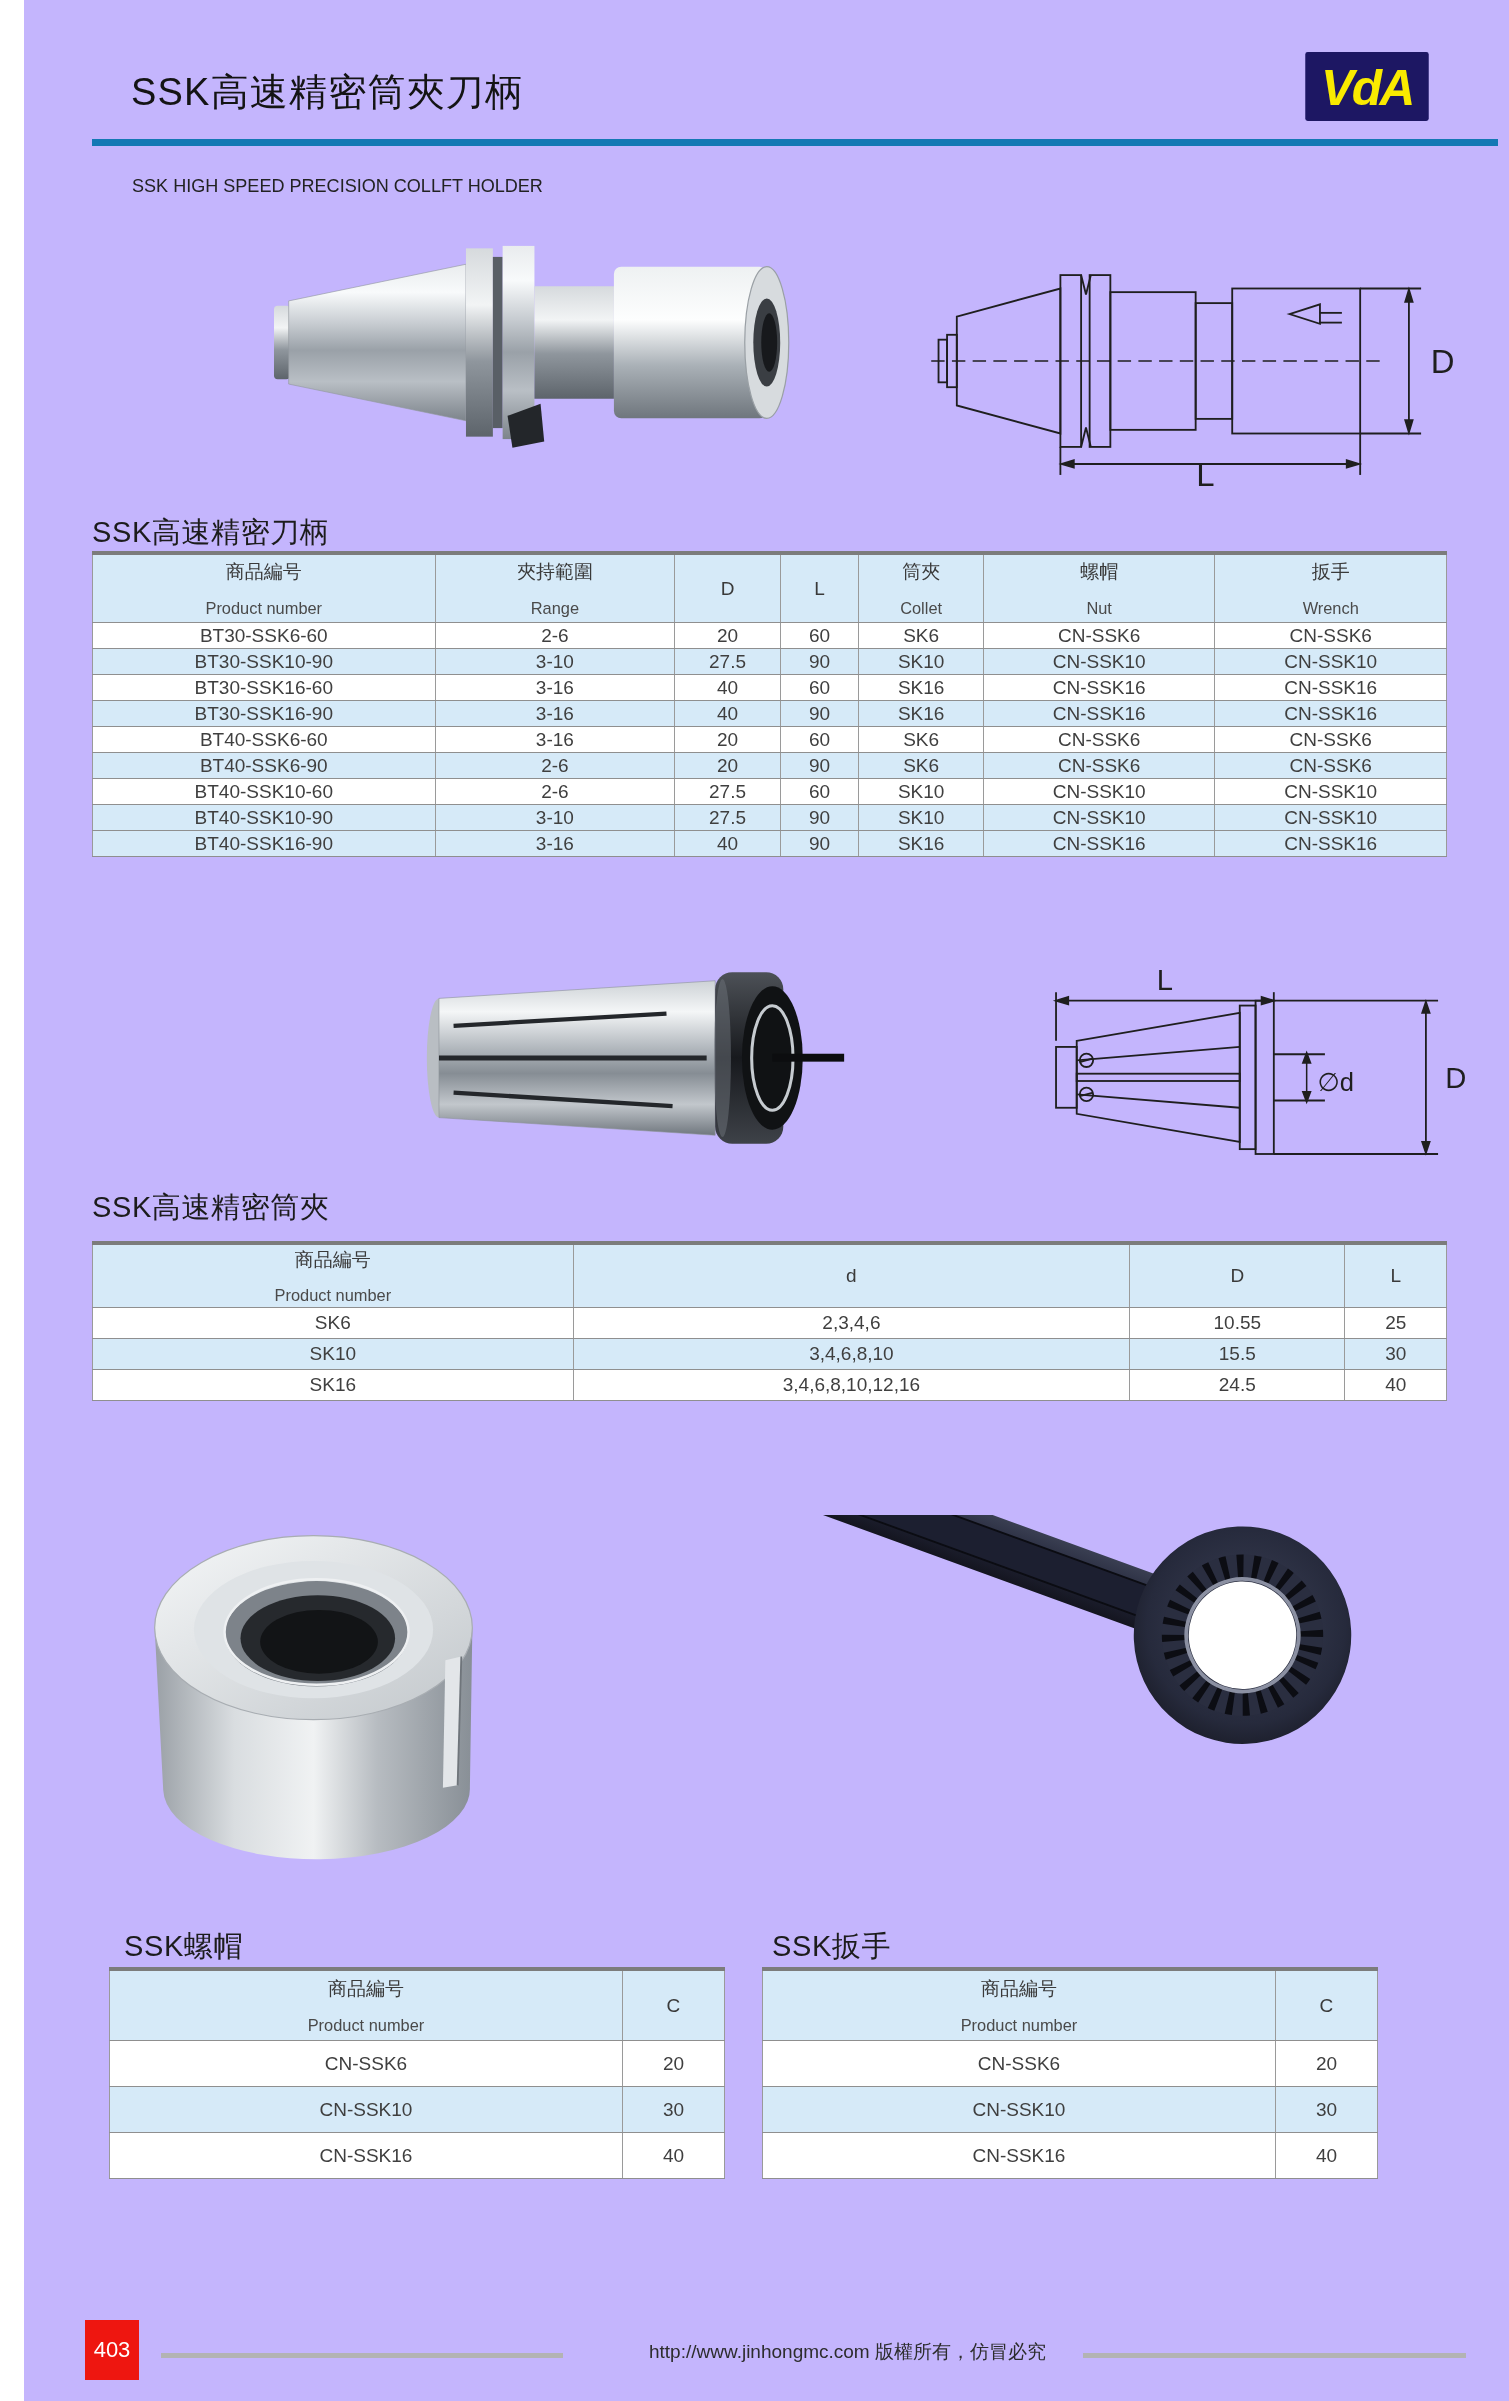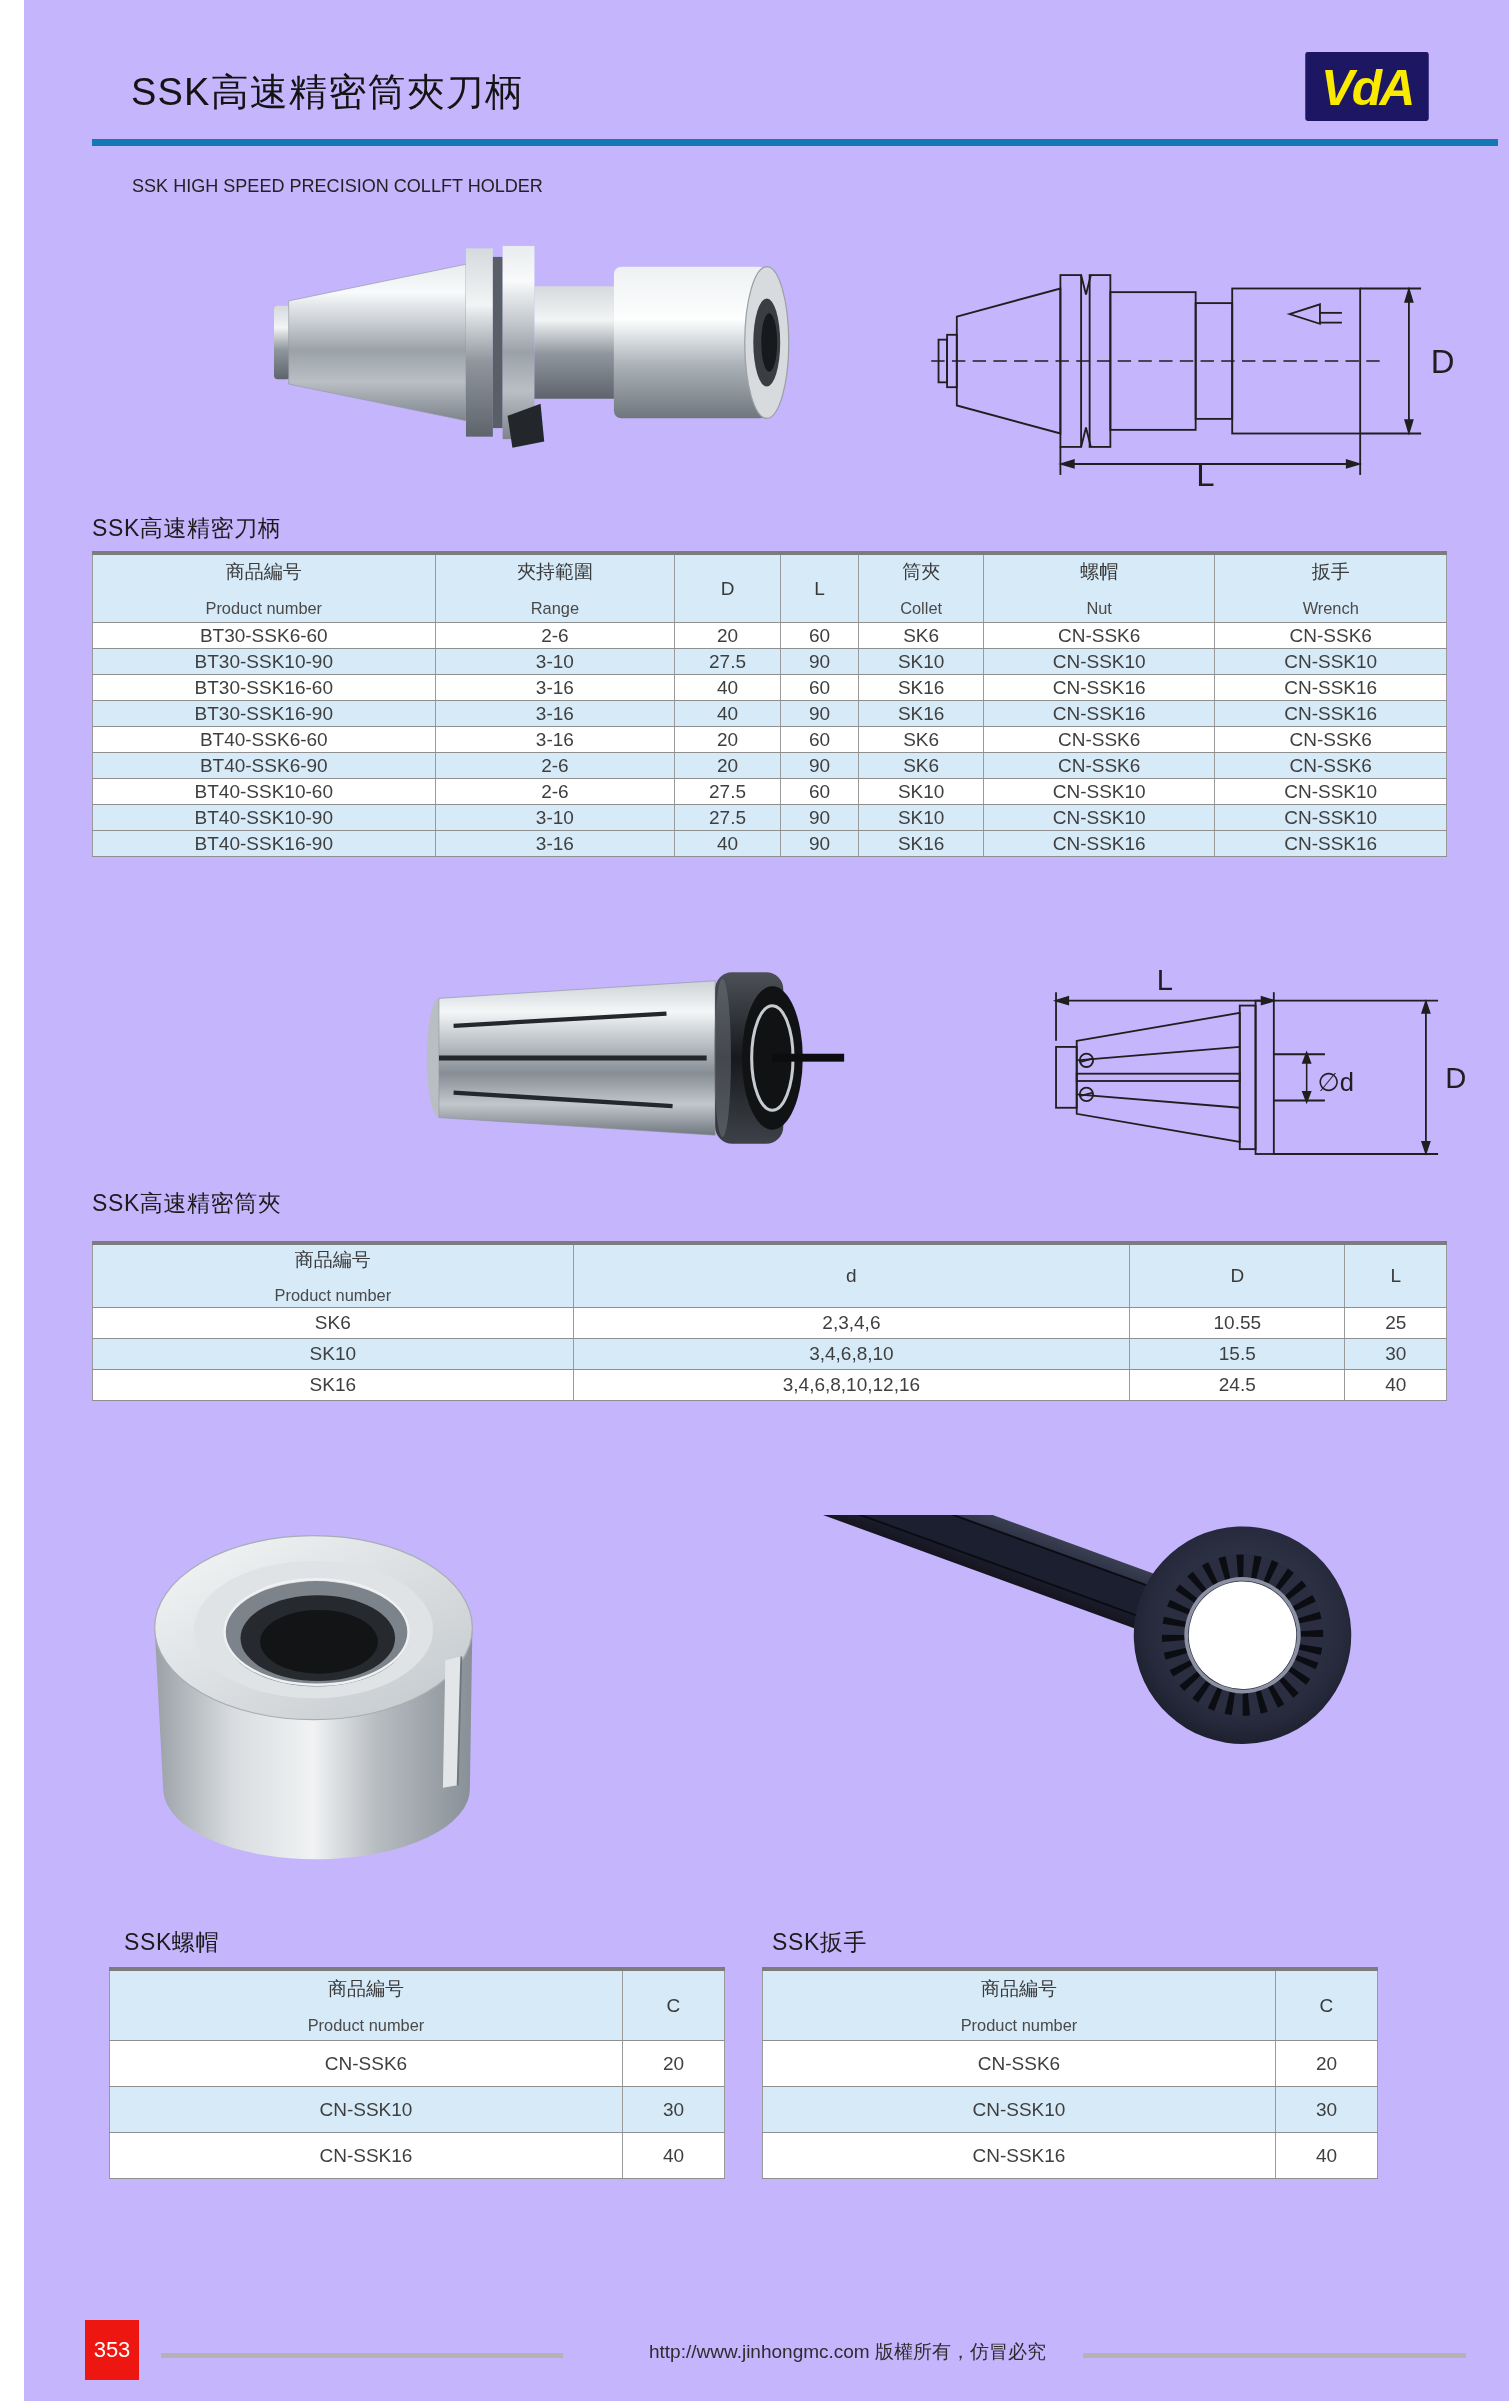--- a/index.html
+++ b/index.html
@@ -5,21 +5,21 @@
   html,body{margin:0;padding:0;background:#ffffff;}
   body{font-family:"Liberation Sans","DejaVu Sans",sans-serif;color:#3f3f3f;}
   .page{position:relative;width:1509px;height:2401px;background:#c4b5fd;overflow:hidden;margin-left:24px;}
 
   .abs{position:absolute;}
 
   .page-title{left:107px;top:67px;font-size:38px;color:#141414;letter-spacing:1.2px;font-weight:400;}
   .title-rule{left:68px;top:139px;width:1406px;height:6.7px;background:#1478b4;}
   .page-subtitle{left:108px;top:175px;font-size:19px;color:#222;transform:scaleX(.95);transform-origin:left;}
 
-  .section-label{font-size:23px;color:#1c1c1c;letter-spacing:0.6px;}
+  .section-label{font-size:29px;color:#1c1c1c;letter-spacing:0.6px;}
 
   table.cat{border-collapse:collapse;table-layout:fixed;width:100%;
     border:1.8px solid #8f8f8f;border-top:4.9px solid #7c7c7c;background:#fff;}
   table.cat th,table.cat td{border-left:1.2px solid #9a9a9a;border-right:1.2px solid #9a9a9a;
     border-top:1.8px solid #8f8f8f;border-bottom:1.8px solid #8f8f8f;
     text-align:center;vertical-align:middle;font-weight:400;padding:0;}
   table.cat th{background:#d6eaf8;}
   table.cat tr.alt td{background:#d6eaf8;}
   .hd-cn{font-size:19px;color:#3a3a3a;}
   .hd-en{font-size:16.4px;color:#4a4a4a;margin-top:13.4px;}
@@ -482,20 +482,20 @@
           </tr>
           <tr>
             <td>CN-SSK16</td>
             <td>40</td>
           </tr>
         </tbody>
       </table>
     </div>
 
   <div class="abs footer-badge">
-    <span>353</span>
+    <span>403</span>
   </div>
   <div class="abs footer-bar" style="left:137px;width:402px;"></div>
   <div class="abs footer-copy" style="left:625px;">http://www.jinhongmc.com 版權所有，仿冒必究</div>
   <div class="abs footer-bar" style="left:1059px;width:383px;"></div>
 
 </div>
 
 
 </body></html>

